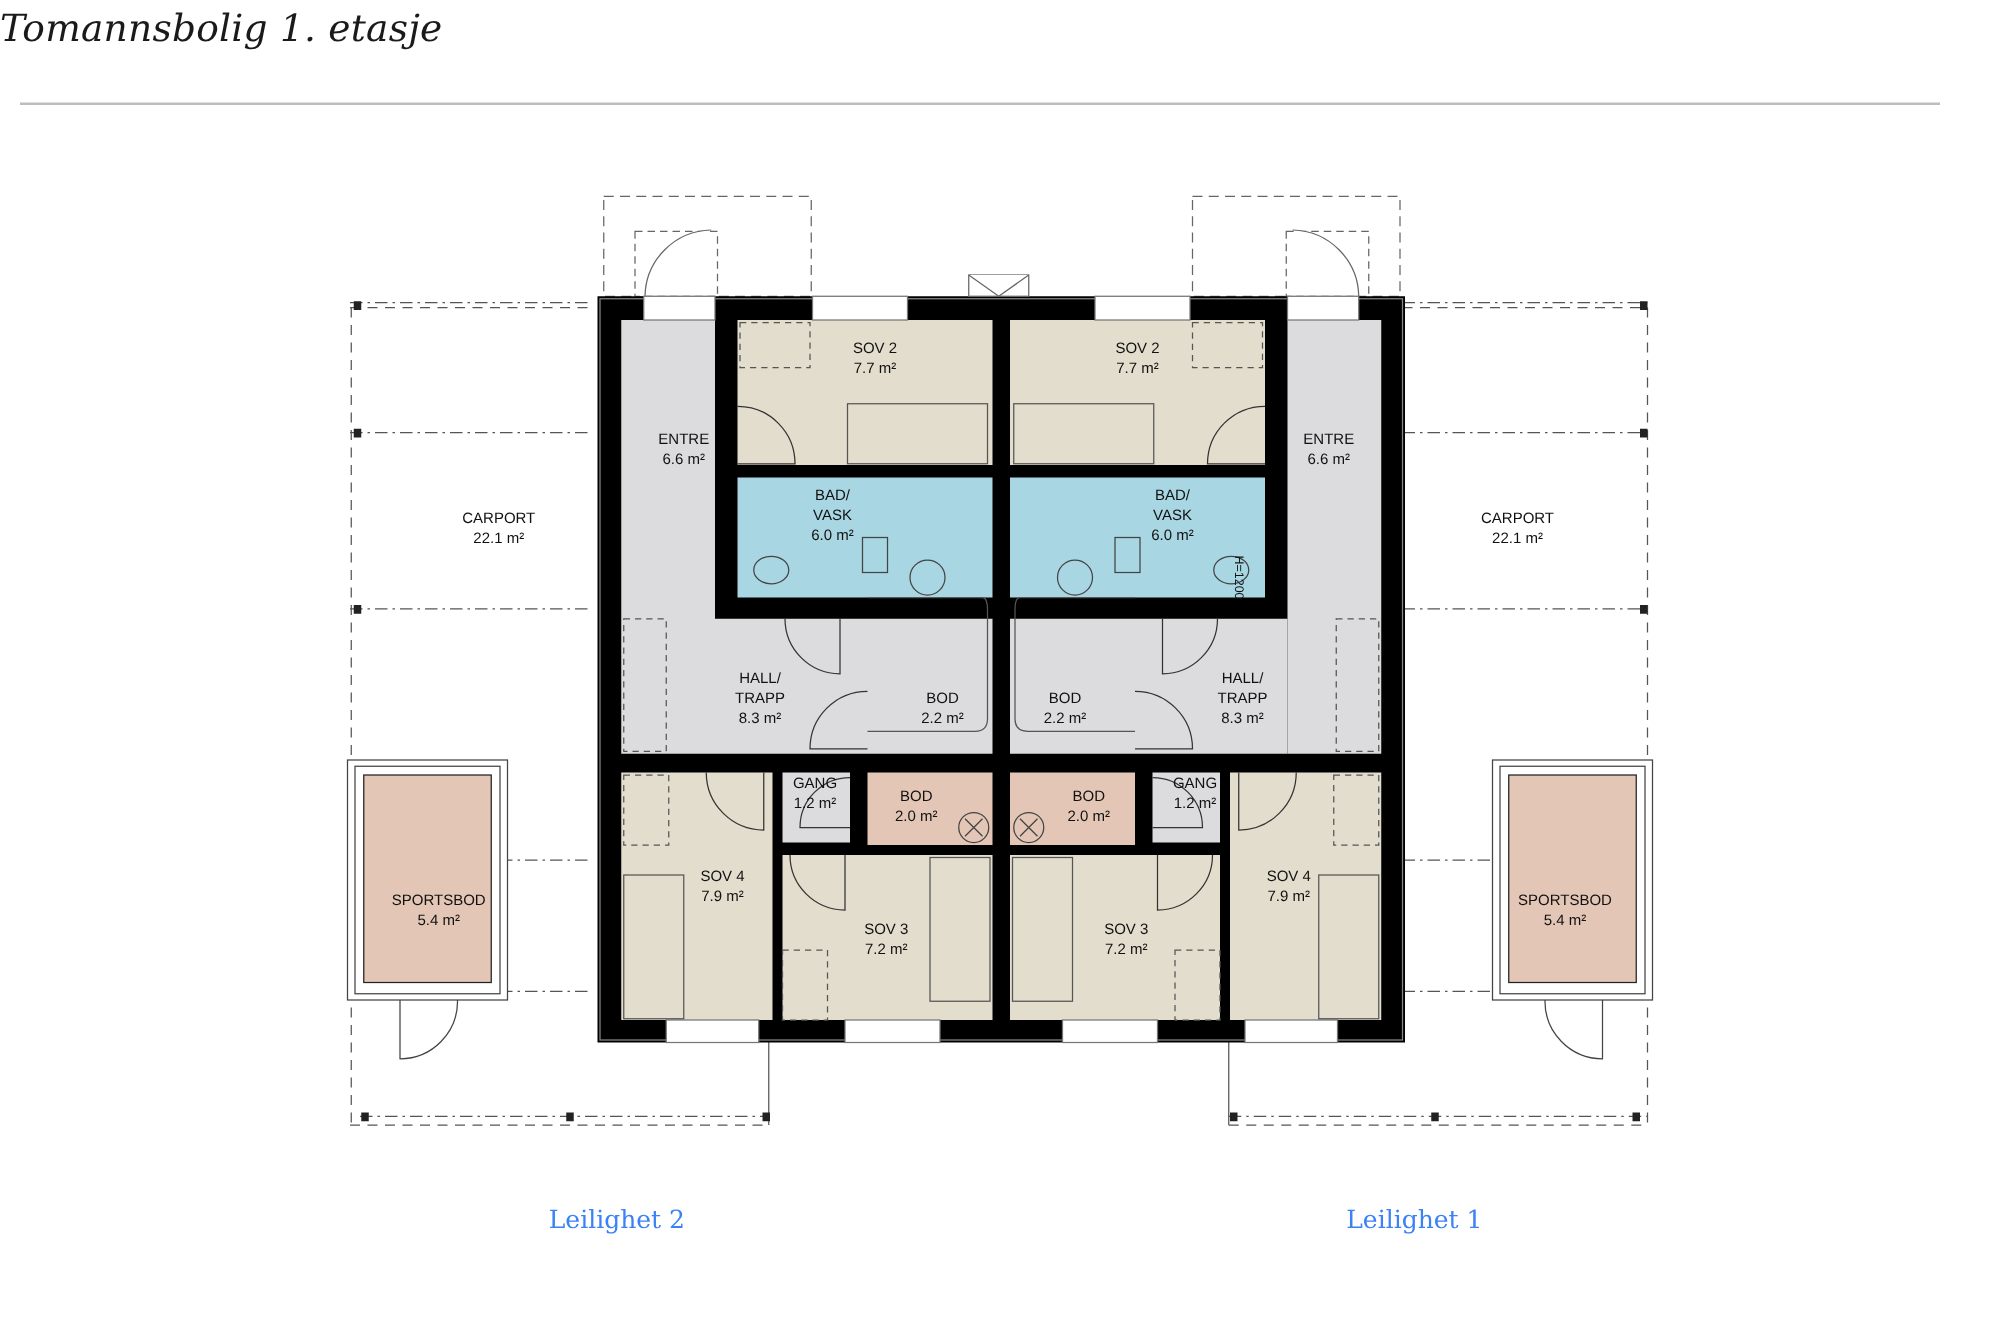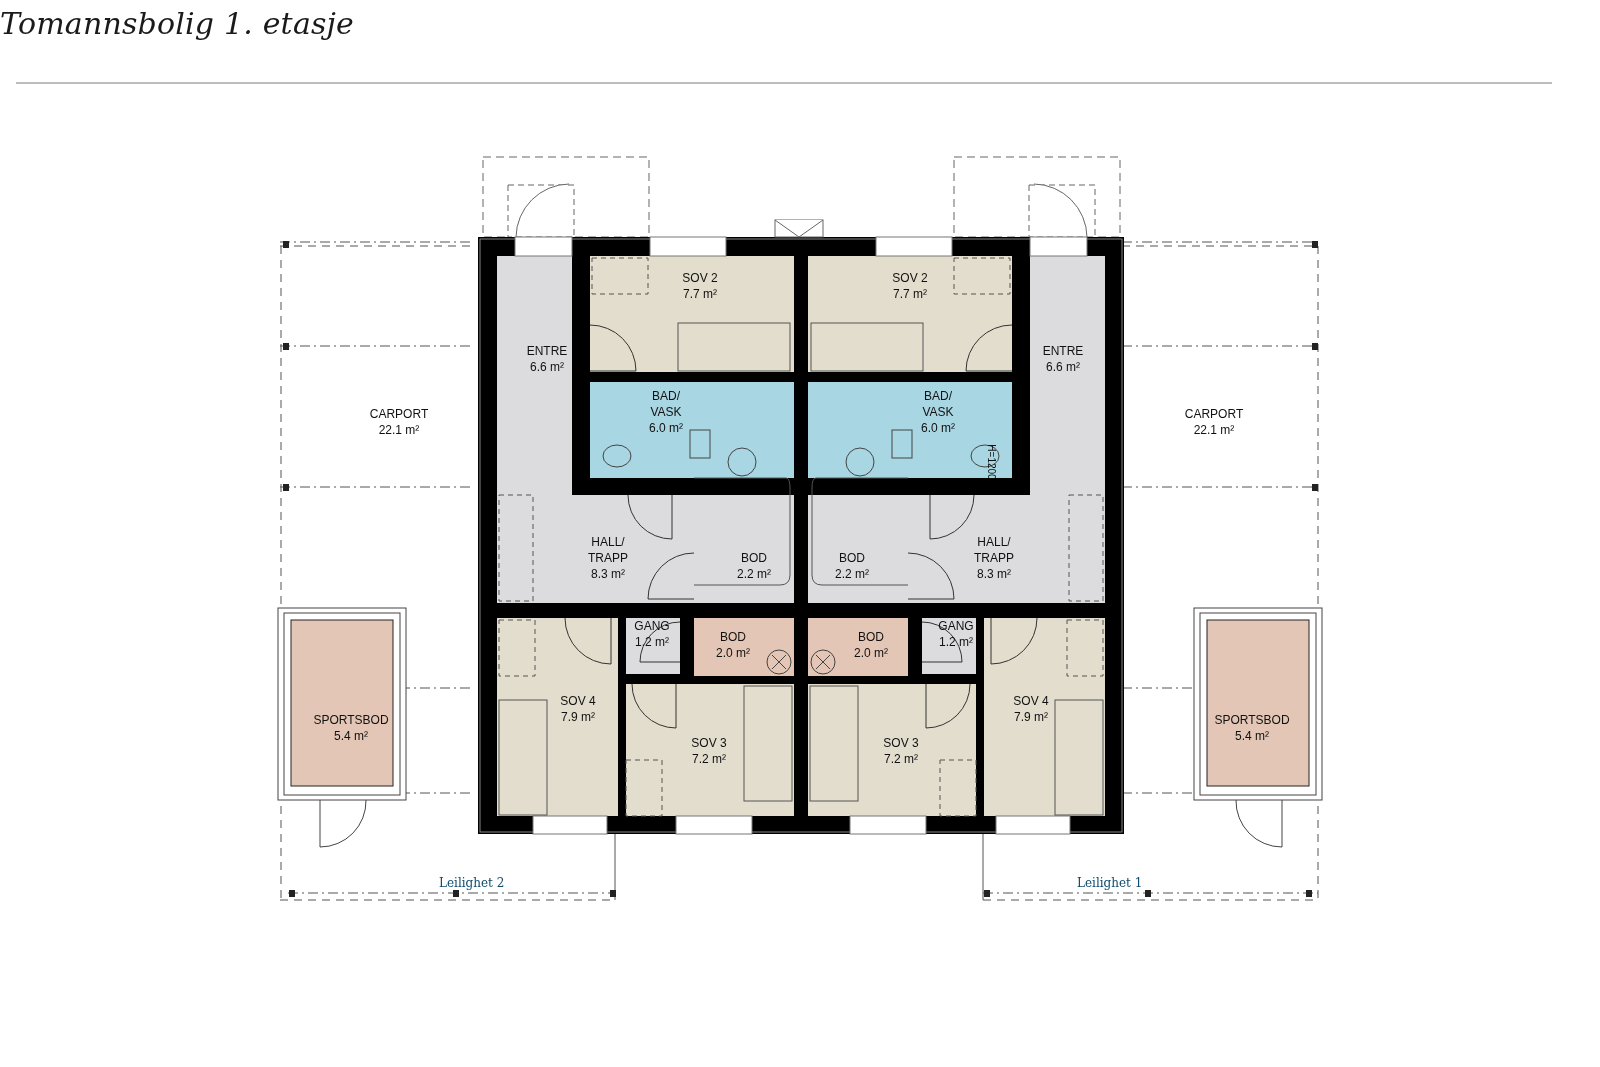--- a/index.html
+++ b/index.html
@@ -1,19 +1,19 @@
 <!DOCTYPE html>
 <html><head>
 <meta charset="utf-8">
 <style>
   html, body { margin:0; padding:0; background:#ffffff; }
   body { width:1600px; height:1067px; position:relative; overflow:hidden; font-family:"Liberation Sans", sans-serif; }
   .title { position:absolute; top:6px; left:0; width:1568px; text-align:left; font-family:"DejaVu Serif", serif; font-style:italic; font-size:30px; color:#1a1a1a; letter-spacing:0.2px; }
   .rule { position:absolute; top:82px; left:16px; width:1536px; height:2px; background:#bdbdbd; }
-  .unit-label { position:absolute; top:876px; font-family:"DejaVu Serif", serif; font-size:12px; color:#0c4a6e; }
+  .unit-label { position:absolute; top:963px; font-family:"DejaVu Serif", serif; font-size:20px; color:#3b82f6; }
   svg#plan { position:absolute; left:0; top:0; }
   .lbl { font-family:"Liberation Sans", sans-serif; font-size:12px; fill:#111; text-anchor:middle; }
 </style>
 </head>
 <body>
 
 <div class="title">Tomannsbolig 1. etasje</div>
 <div class="rule"></div>
 
 <svg id="plan" width="1600" height="1067" viewBox="0 0 1600 1067">

